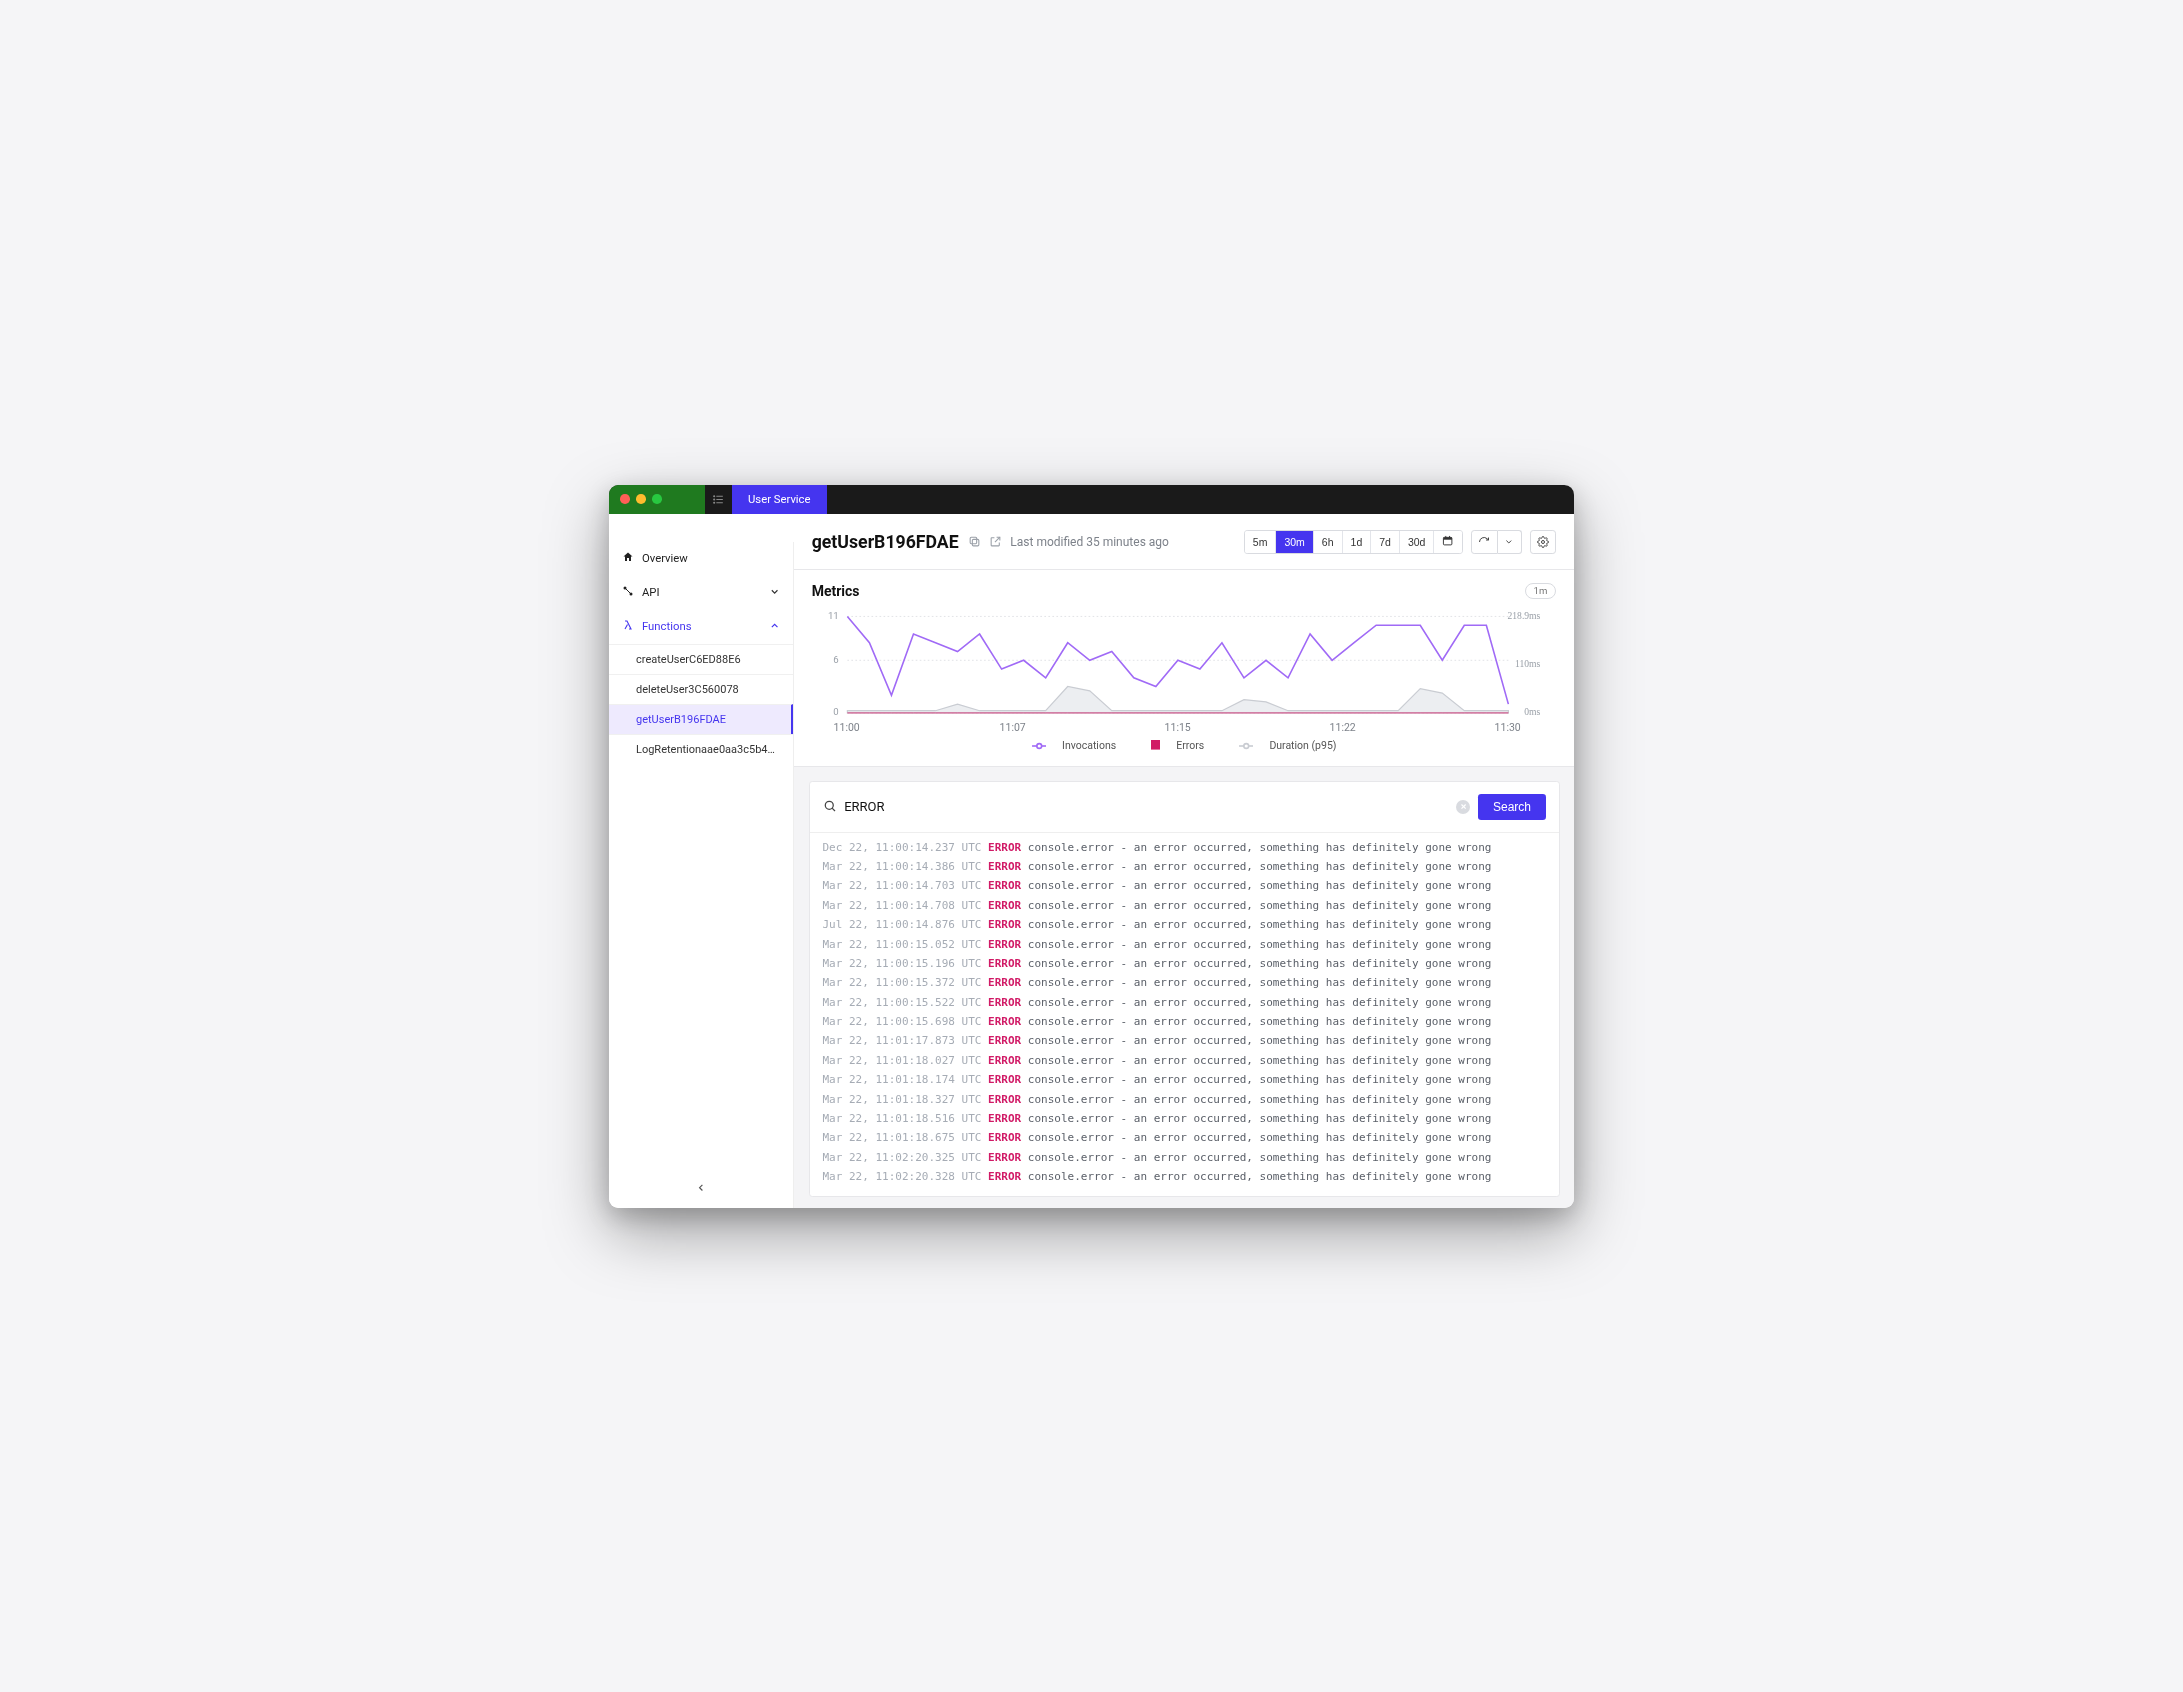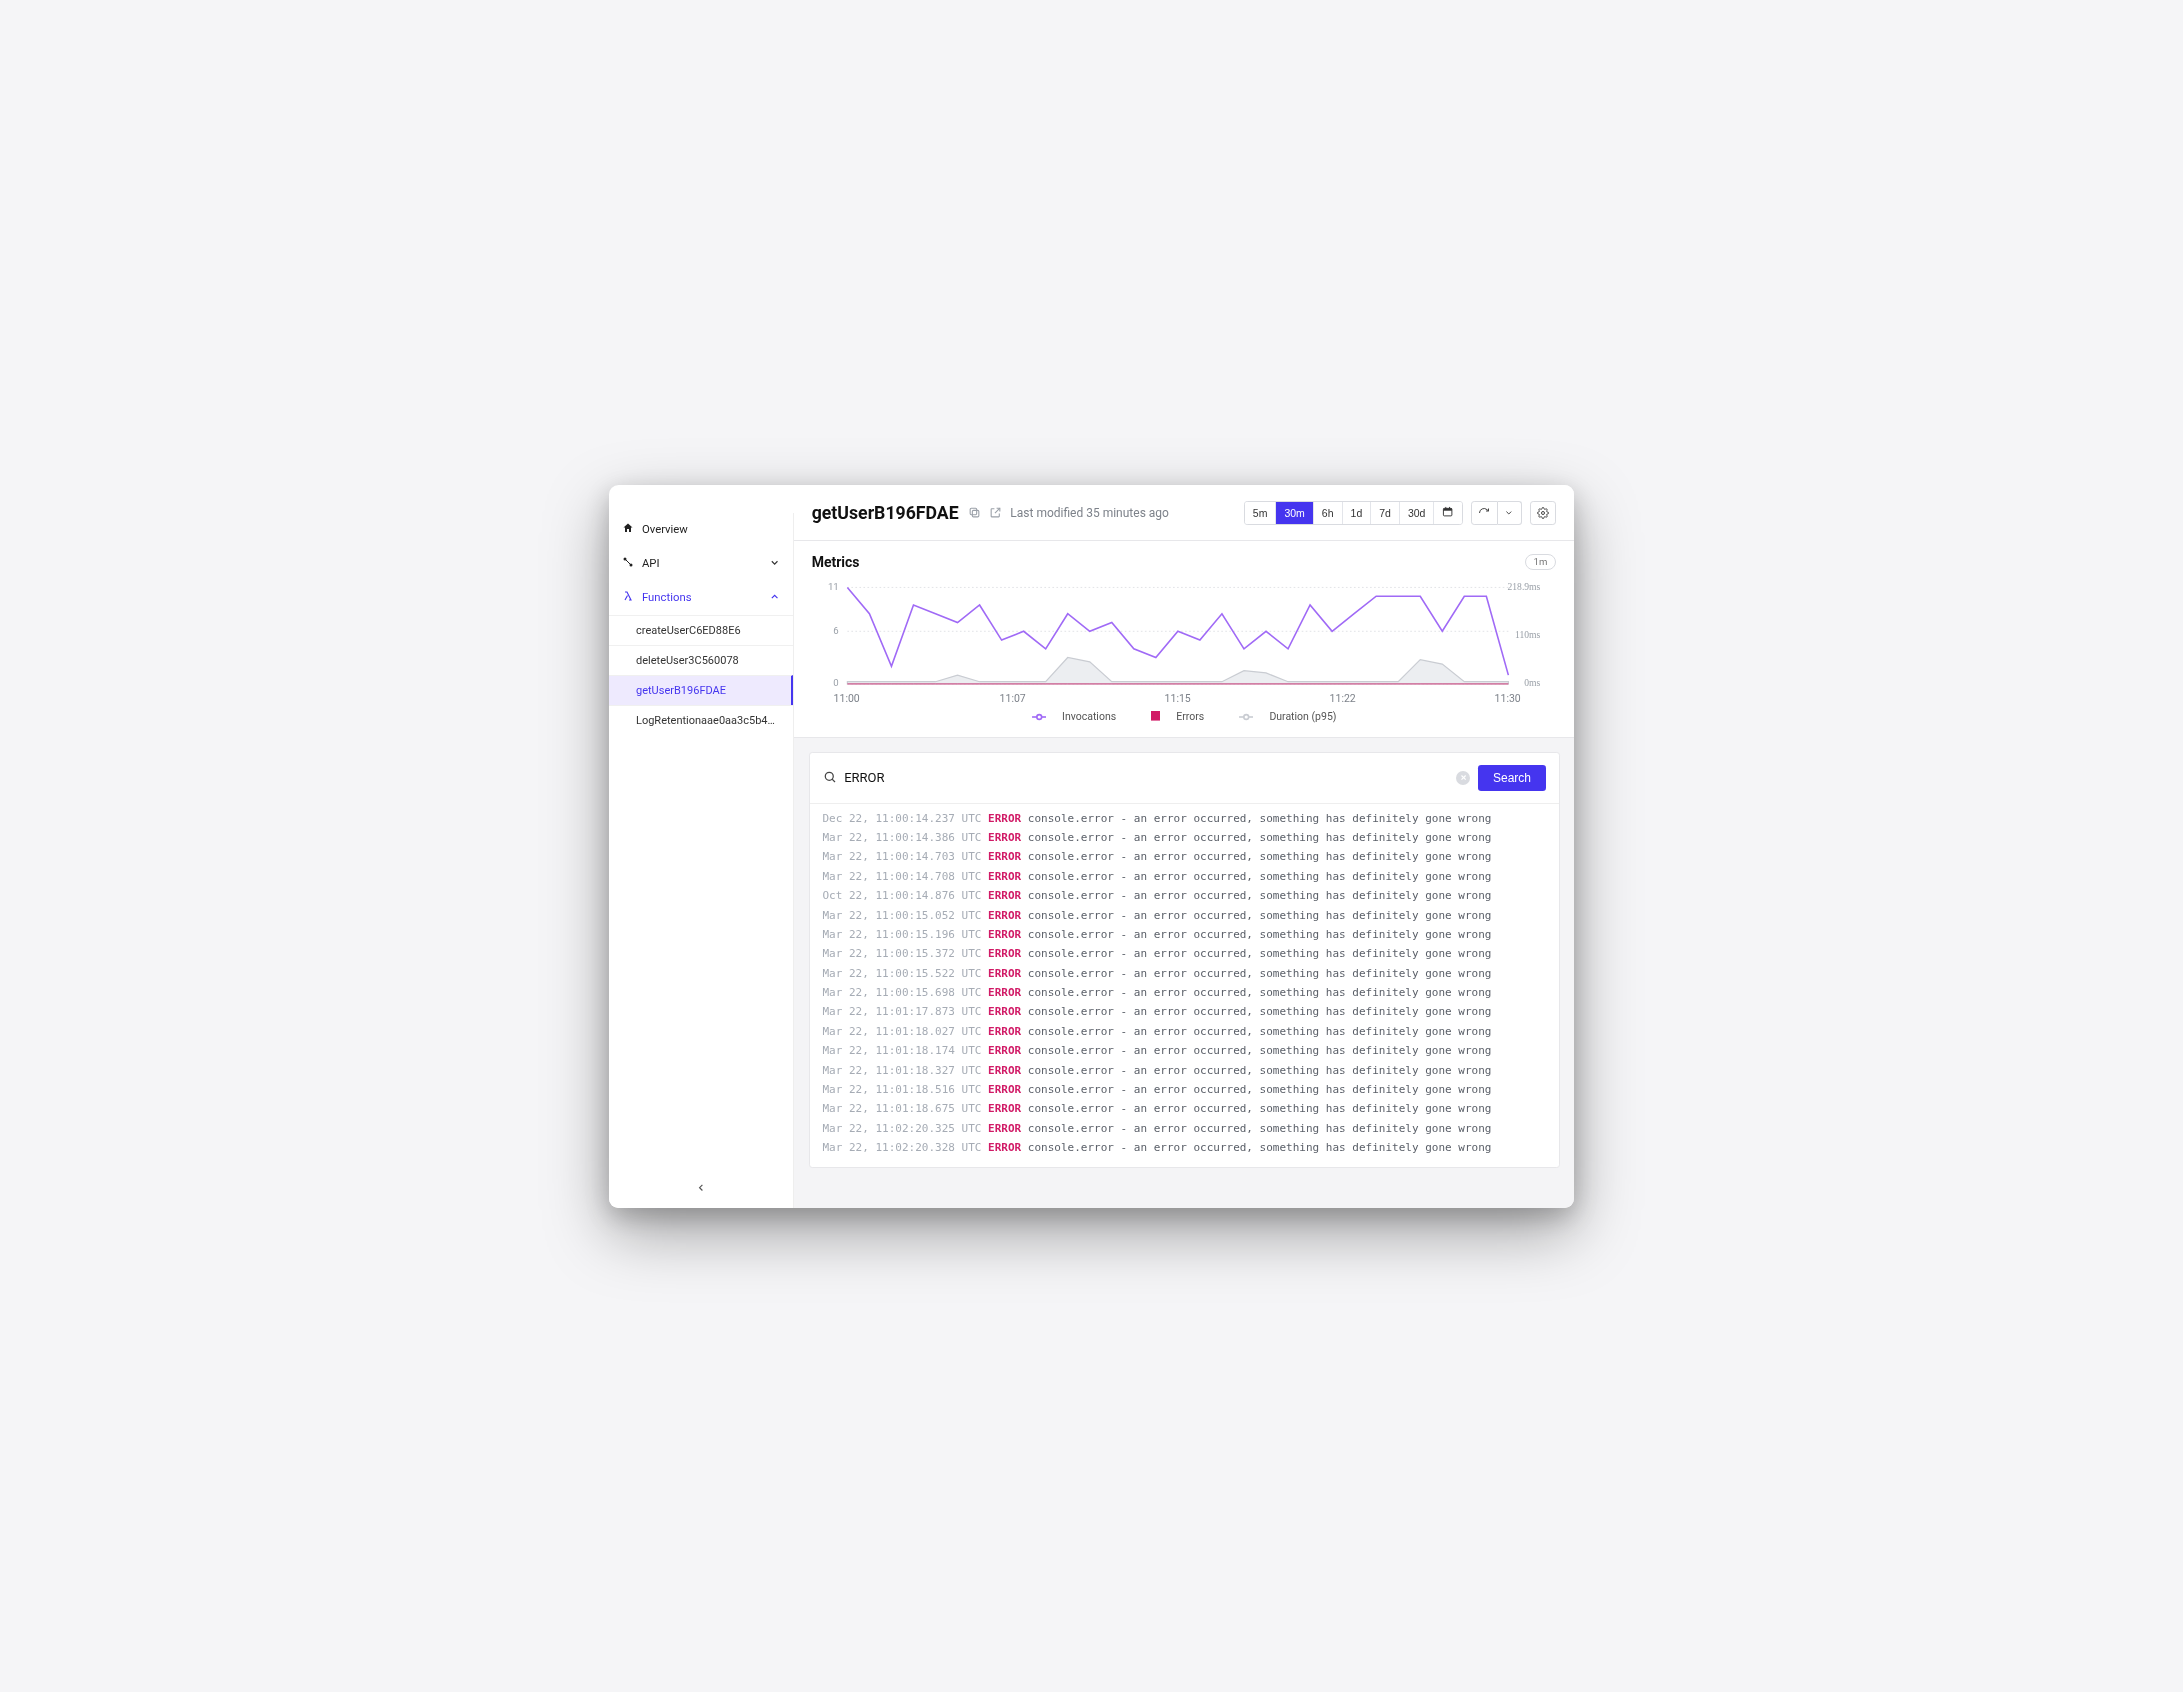--- a/index.html
+++ b/index.html
@@ -144,20 +144,40 @@
   .log-line{ padding:3.2px 13px; white-space:nowrap; overflow:hidden; text-overflow:ellipsis;}
   .log-ts{ color:#a6acb5; }
   .log-lvl{ color:#d11a66; font-weight:600; }
   .log-msg{ color:#5a5f68; }
 </style>
 </head>
 <body>
 
 <div class="window">
 
+  <div class="titlebar">
+    <div class="traffic">
+      <div class="dot red"></div>
+      <div class="dot yel"></div>
+      <div class="dot grn"></div>
+    </div>
+    <div class="tb-icon">
+      <svg width="13" height="13" viewBox="0 0 24 24" fill="none" stroke="currentColor" stroke-width="2">
+          <line x1="8" y1="6" x2="20" y2="6"></line>
+          <line x1="8" y1="12" x2="20" y2="12"></line>
+          <line x1="8" y1="18" x2="20" y2="18"></line>
+          <circle cx="4" cy="6" r="1"></circle>
+          <circle cx="4" cy="12" r="1"></circle>
+          <circle cx="4" cy="18" r="1"></circle>
+        </svg>
+    </div>
+    <div class="tb-tab">
+      <span>User Service</span>
+    </div>
+  </div>
 
   <div class="body">
 
     <div class="sidebar">
       <div class="side-item">
         <span>
           <svg width="12" height="12" viewBox="0 0 24 24" fill="#222">
               <path d="M12 3l9 8h-3v9h-4v-6H10v6H6v-9H3z"></path>
             </svg>
         </span>
@@ -306,21 +326,21 @@
                   <line x1="19" y1="5" x2="5" y2="19"></line>
                 </svg>
             </span>
             <button class="search-btn">Search</button>
           </div>
           <div class="log-list" id="log-list">
               <div class="log-line"><span class="log-ts">Dec 22, 11:00:14.237 UTC</span> <span class="log-lvl">ERROR</span> <span class="log-msg">console.error - an error occurred, something has definitely gone wrong</span></div>
               <div class="log-line"><span class="log-ts">Mar 22, 11:00:14.386 UTC</span> <span class="log-lvl">ERROR</span> <span class="log-msg">console.error - an error occurred, something has definitely gone wrong</span></div>
               <div class="log-line"><span class="log-ts">Mar 22, 11:00:14.703 UTC</span> <span class="log-lvl">ERROR</span> <span class="log-msg">console.error - an error occurred, something has definitely gone wrong</span></div>
               <div class="log-line"><span class="log-ts">Mar 22, 11:00:14.708 UTC</span> <span class="log-lvl">ERROR</span> <span class="log-msg">console.error - an error occurred, something has definitely gone wrong</span></div>
-              <div class="log-line"><span class="log-ts">Oct 22, 11:00:14.876 UTC</span> <span class="log-lvl">ERROR</span> <span class="log-msg">console.error - an error occurred, something has definitely gone wrong</span></div>
+              <div class="log-line"><span class="log-ts">Jul 22, 11:00:14.876 UTC</span> <span class="log-lvl">ERROR</span> <span class="log-msg">console.error - an error occurred, something has definitely gone wrong</span></div>
               <div class="log-line"><span class="log-ts">Mar 22, 11:00:15.052 UTC</span> <span class="log-lvl">ERROR</span> <span class="log-msg">console.error - an error occurred, something has definitely gone wrong</span></div>
               <div class="log-line"><span class="log-ts">Mar 22, 11:00:15.196 UTC</span> <span class="log-lvl">ERROR</span> <span class="log-msg">console.error - an error occurred, something has definitely gone wrong</span></div>
               <div class="log-line"><span class="log-ts">Mar 22, 11:00:15.372 UTC</span> <span class="log-lvl">ERROR</span> <span class="log-msg">console.error - an error occurred, something has definitely gone wrong</span></div>
               <div class="log-line"><span class="log-ts">Mar 22, 11:00:15.522 UTC</span> <span class="log-lvl">ERROR</span> <span class="log-msg">console.error - an error occurred, something has definitely gone wrong</span></div>
               <div class="log-line"><span class="log-ts">Mar 22, 11:00:15.698 UTC</span> <span class="log-lvl">ERROR</span> <span class="log-msg">console.error - an error occurred, something has definitely gone wrong</span></div>
               <div class="log-line"><span class="log-ts">Mar 22, 11:01:17.873 UTC</span> <span class="log-lvl">ERROR</span> <span class="log-msg">console.error - an error occurred, something has definitely gone wrong</span></div>
               <div class="log-line"><span class="log-ts">Mar 22, 11:01:18.027 UTC</span> <span class="log-lvl">ERROR</span> <span class="log-msg">console.error - an error occurred, something has definitely gone wrong</span></div>
               <div class="log-line"><span class="log-ts">Mar 22, 11:01:18.174 UTC</span> <span class="log-lvl">ERROR</span> <span class="log-msg">console.error - an error occurred, something has definitely gone wrong</span></div>
               <div class="log-line"><span class="log-ts">Mar 22, 11:01:18.327 UTC</span> <span class="log-lvl">ERROR</span> <span class="log-msg">console.error - an error occurred, something has definitely gone wrong</span></div>
               <div class="log-line"><span class="log-ts">Mar 22, 11:01:18.516 UTC</span> <span class="log-lvl">ERROR</span> <span class="log-msg">console.error - an error occurred, something has definitely gone wrong</span></div>

